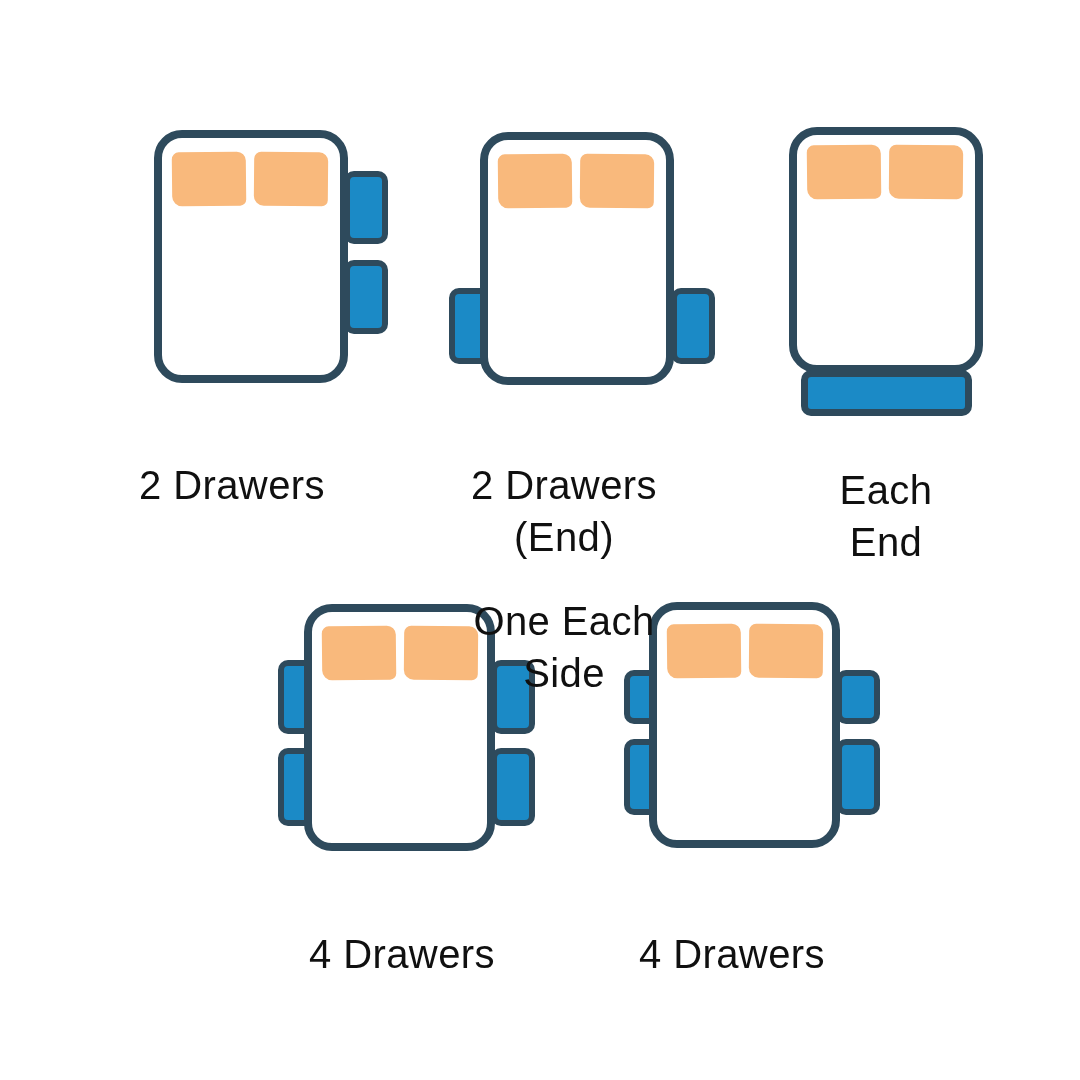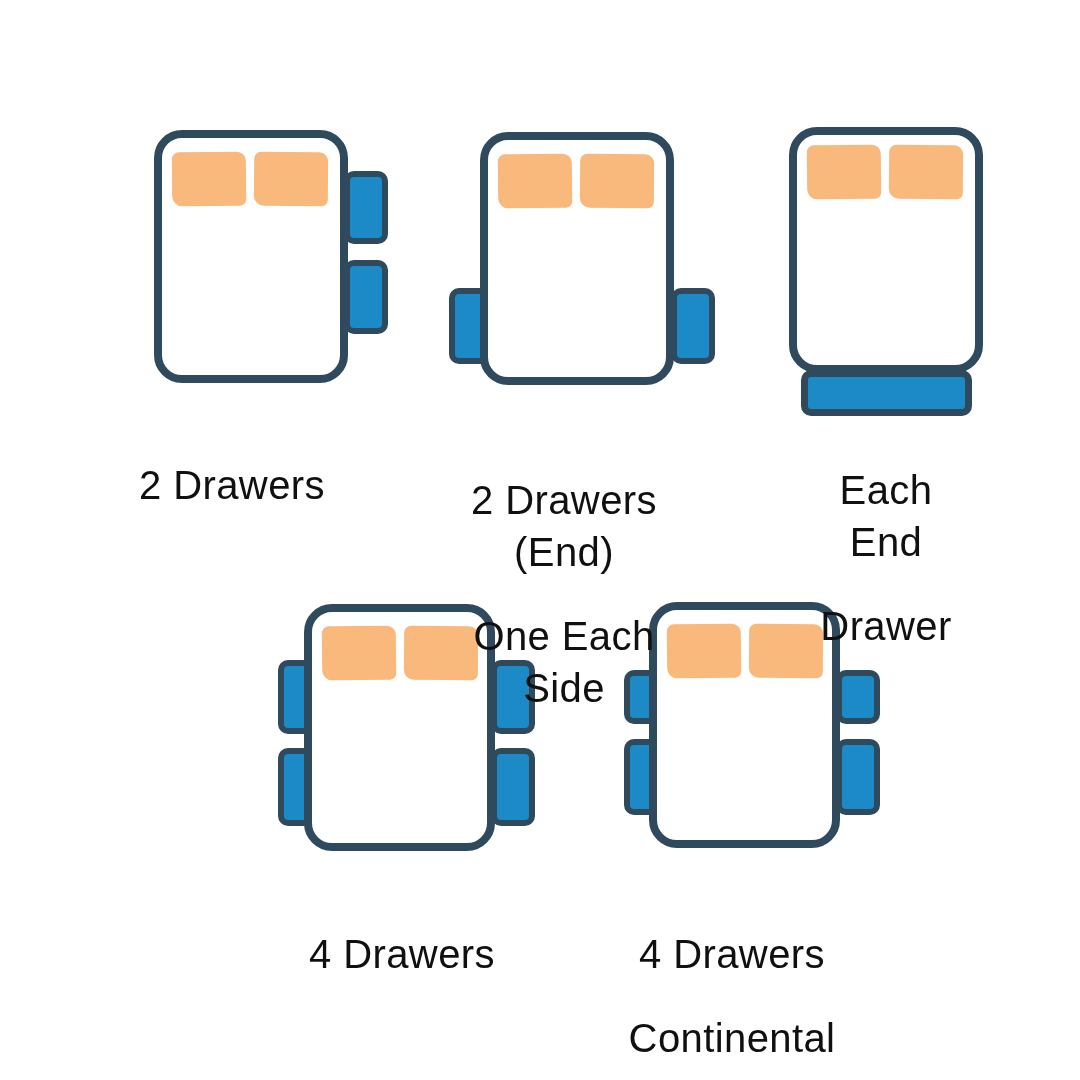--- a/index.html
+++ b/index.html
@@ -73,35 +73,34 @@
     </div>
   </div>
 
   <div class="figure">
     <div class="drawer" style="left:417px; top:256px; width:33px; height:76px;"></div>
     <div class="drawer" style="left:639px; top:256px; width:32px; height:76px;"></div>
     <div class="bed-body" style="left:448px; top:100px; width:194px; height:253px;">
       <div class="pillow pl"></div>
       <div class="pillow pr"></div>
     </div>
-    <div class="label" style="left:382px; top:410px; width:300px;">
+    <div class="label" style="left:382px; top:395px; width:300px;">
       <span class="line">2 Drawers (End)</span>
       <span class="line">One Each Side</span>
     </div>
   </div>
 
   <div class="figure">
     <div class="bed-body" style="left:757px; top:95px; width:194px; height:246px;">
       <div class="pillow pl" style="top:10px;"></div>
       <div class="pillow pr" style="top:10px;"></div>
     </div>
     <div class="drawer front" style="left:769px; top:338px; width:171px; height:40px;"></div>
     <div class="label" style="left:734px; top:400px; width:240px;">
       <span class="line">Each End</span>
-      <span class="line">Drawer</span>
     </div>
   </div>
 
   <div class="figure">
     <div class="drawer" style="left:246px; top:628px; width:28px; height:74px;"></div>
     <div class="drawer" style="left:246px; top:716px; width:28px; height:78px;"></div>
     <div class="drawer" style="left:459px; top:628px; width:28px; height:74px;"></div>
     <div class="drawer" style="left:459px; top:716px; width:28px; height:78px;"></div>
     <div class="bed-body" style="left:272px; top:572px; width:191px; height:247px;">
       <div class="pillow pl"></div>
@@ -116,17 +115,16 @@
     <div class="drawer" style="left:592px; top:638px; width:28px; height:54px;"></div>
     <div class="drawer" style="left:592px; top:707px; width:28px; height:76px;"></div>
     <div class="drawer" style="left:804px; top:638px; width:28px; height:54px;"></div>
     <div class="drawer" style="left:804px; top:707px; width:28px; height:76px;"></div>
     <div class="bed-body" style="left:617px; top:570px; width:191px; height:246px;">
       <div class="pillow pl"></div>
       <div class="pillow pr"></div>
     </div>
     <div class="label" style="left:550px; top:864px; width:300px;">
       <span class="line">4 Drawers</span>
-      <span class="line">Continental</span>
     </div>
   </div>
 
 </div>
 
 </body></html>

